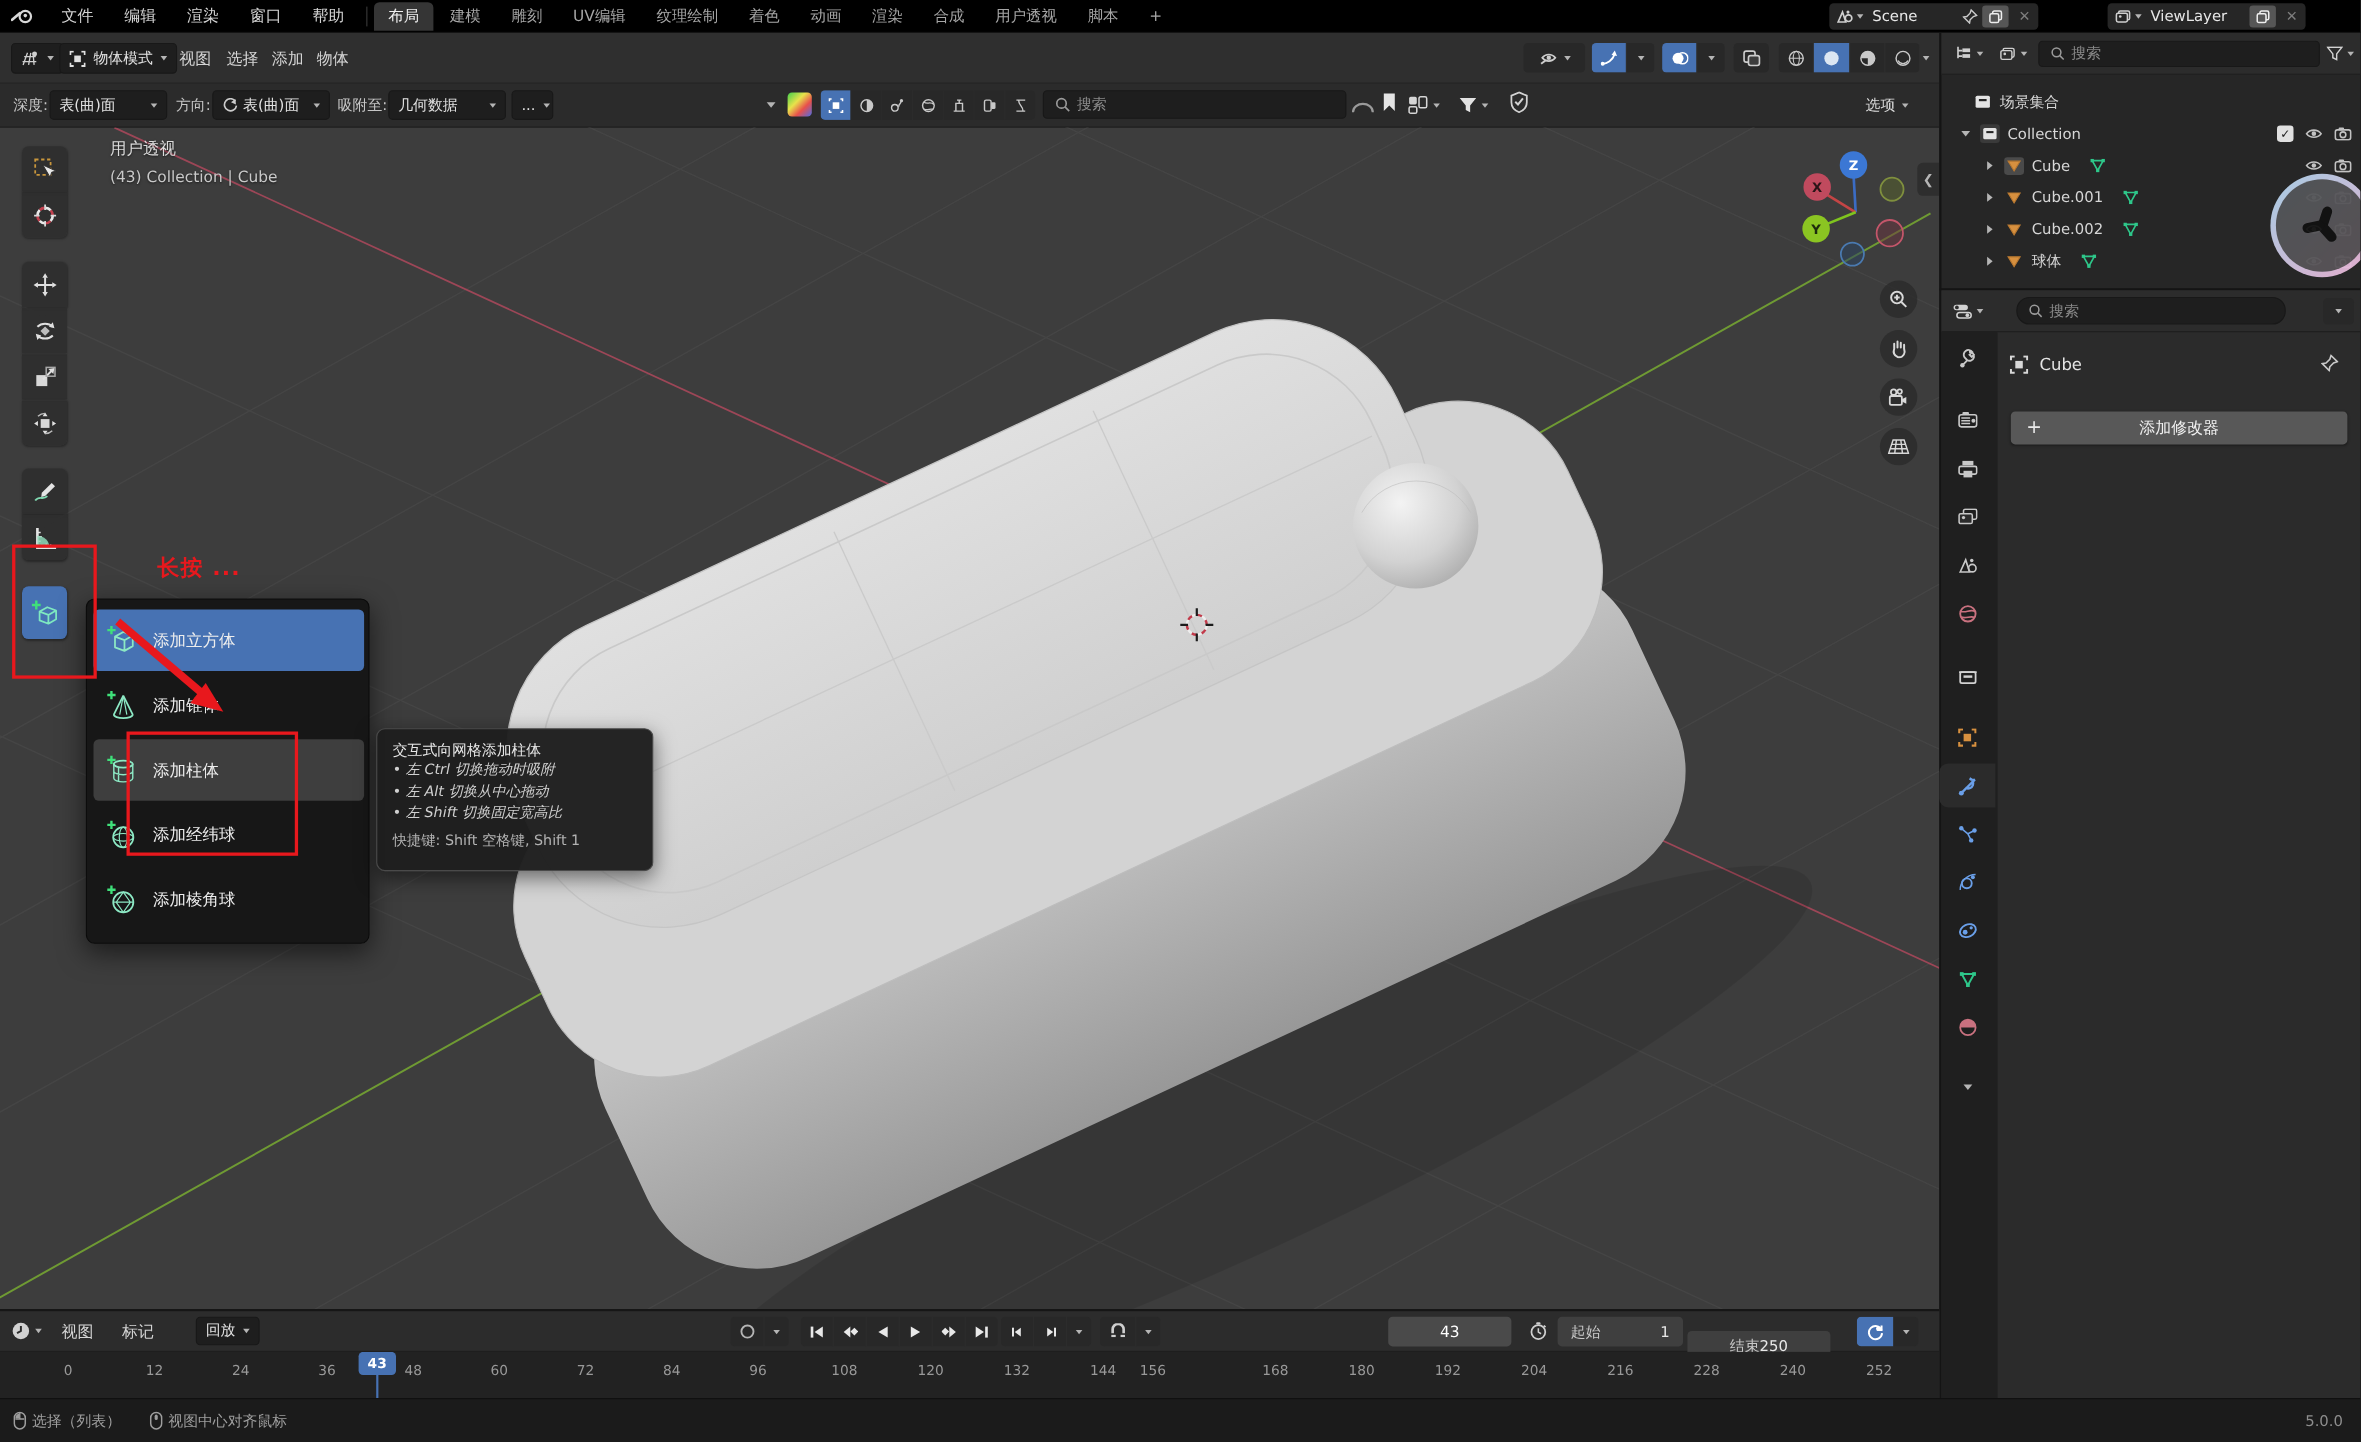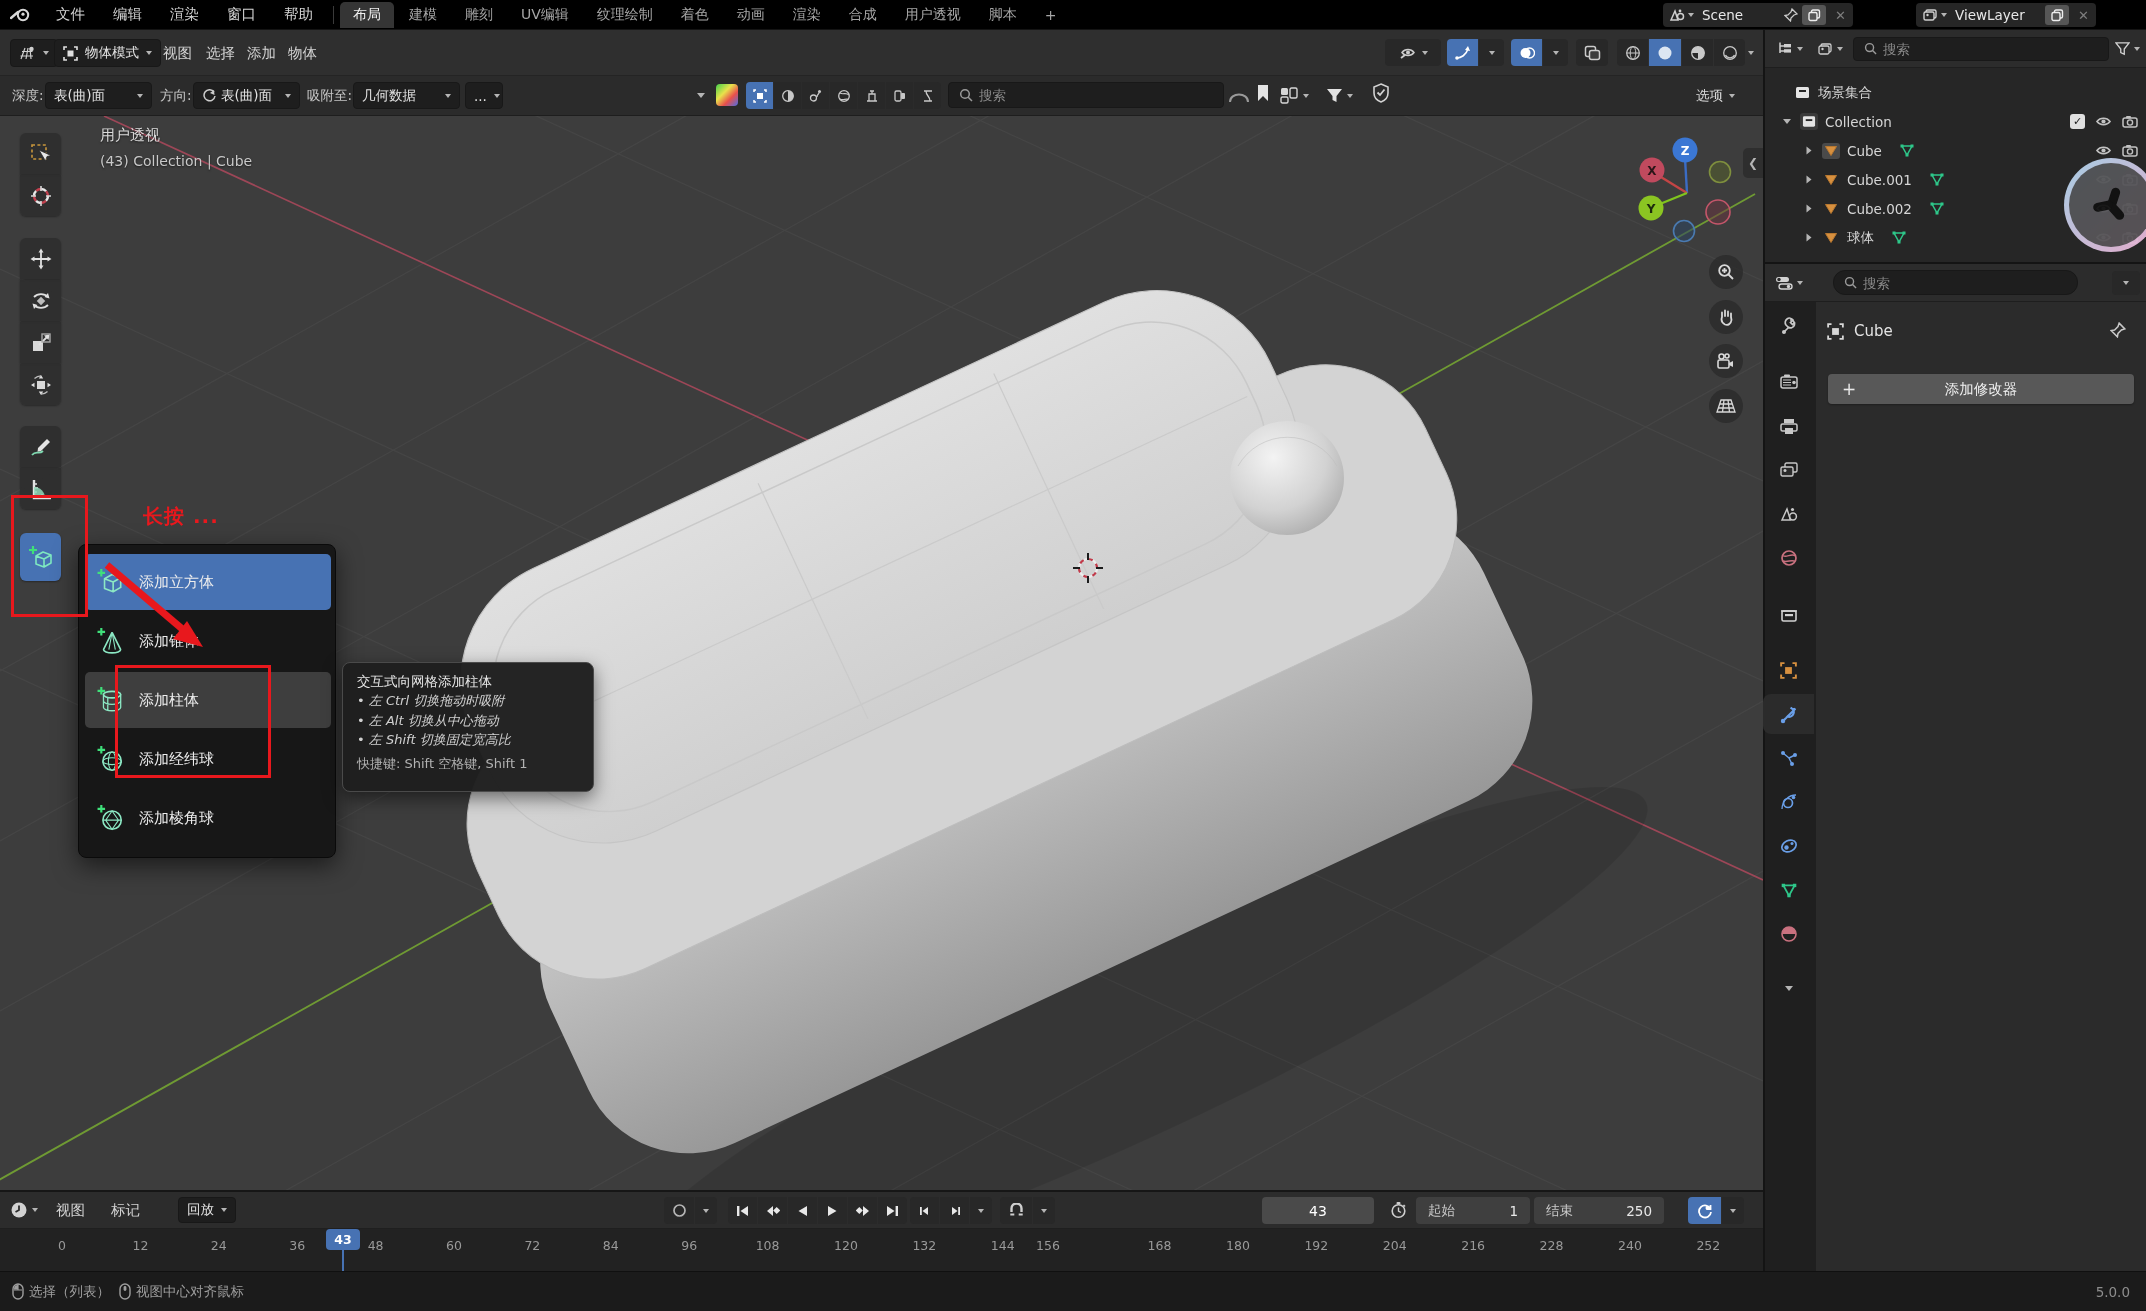--- a/index.html
+++ b/index.html
@@ -1015,21 +1015,21 @@
             <circle cx="8.5" cy="10" r="6.3" fill="none" stroke="#cfcfcf" stroke-width="1.6"></circle>
             <path d="M8.5 6.5 V10 L11 11.5" stroke="#cfcfcf" stroke-width="1.4" fill="none"></path>
             <rect x="6.5" y="1" width="4" height="2.2" rx="1" fill="#cfcfcf"></rect>
             <path d="M13.5 4 L15 5.5" stroke="#cfcfcf" stroke-width="1.6"></path>
           </svg>
         </span>
       <div class="abs fieldgrp" style="left:1416px;top:5px;width:114px;padding:0 12px;justify-content:space-between">
         <span style="color:#c9c9c9">起始</span>
         <span>1</span>
       </div>
-      <div class="abs fieldgrp" style="left:1534px;top:5px;width:130px;padding:0 12px;justify-content:space-between">
+      <div class="abs fieldgrp" style="left:1534px;top:18px;width:130px;padding:0 12px;justify-content:center">
         <span style="color:#c9c9c9">结束</span>
         <span>250</span>
       </div>
       <div class="abs seg" style="left:1688px;top:5px">
         <div class="on" style="width:33px">
             <svg width="16" height="16" viewBox="0 0 16 16">
               <path d="M13.5 6 A6 6 0 1 0 14 9" fill="none" stroke="#fff" stroke-width="1.8"></path>
               <path d="M13.5 2 V6 H9.5" fill="none" stroke="#fff" stroke-width="1.8"></path>
               <circle cx="10.5" cy="5" r="2" fill="#fff"></circle>
             </svg>
@@ -1067,21 +1067,21 @@
         </div>
       <div class="abs" style="top: 0px; transform: translateX(-50%); left: 342.919px;">
         <div style="width:34px;height:21px;background:#4772b3;border-radius:4px;display:flex;align-items:center;justify-content:center;color:#fff;font-size:12.5px;font-weight:bold">
           <span>43</span>
         </div>
         <div style="width:2px;height:23px;background:#4772b3;margin:0 auto"></div>
       </div>
     </div>
   </div>
 
-  <div class="abs flex" style="left:0;top:1271px;width:2146px;height:40px;background:#1b1b1b;border-top:1px solid #101010;padding:0 12px;gap:9px;color:#9e9e9e;font-size:13.5px">
+  <div class="abs flex" style="left:0;top:1271px;width:2146px;height:40px;background:#1b1b1b;border-top:1px solid #101010;padding:0 12px;gap:26px;color:#9e9e9e;font-size:13.5px">
     <span class="flex" style="gap:5px">
       <span>
           <svg width="12" height="17" viewBox="0 0 12 17">
             <rect x="1" y="1" width="10" height="15" rx="5" fill="none" stroke="#9e9e9e" stroke-width="1.4"></rect>
             <path d="M2 7 H10 M6 1 V7" stroke="#9e9e9e" stroke-width="1.2"></path>
             <path d="M2 6 A4 4 0 0 1 6 2 V6.4 H2 Z" fill="#9e9e9e"></path>
           </svg>
         </span>
       <span>选择（列表）</span>
     </span>

